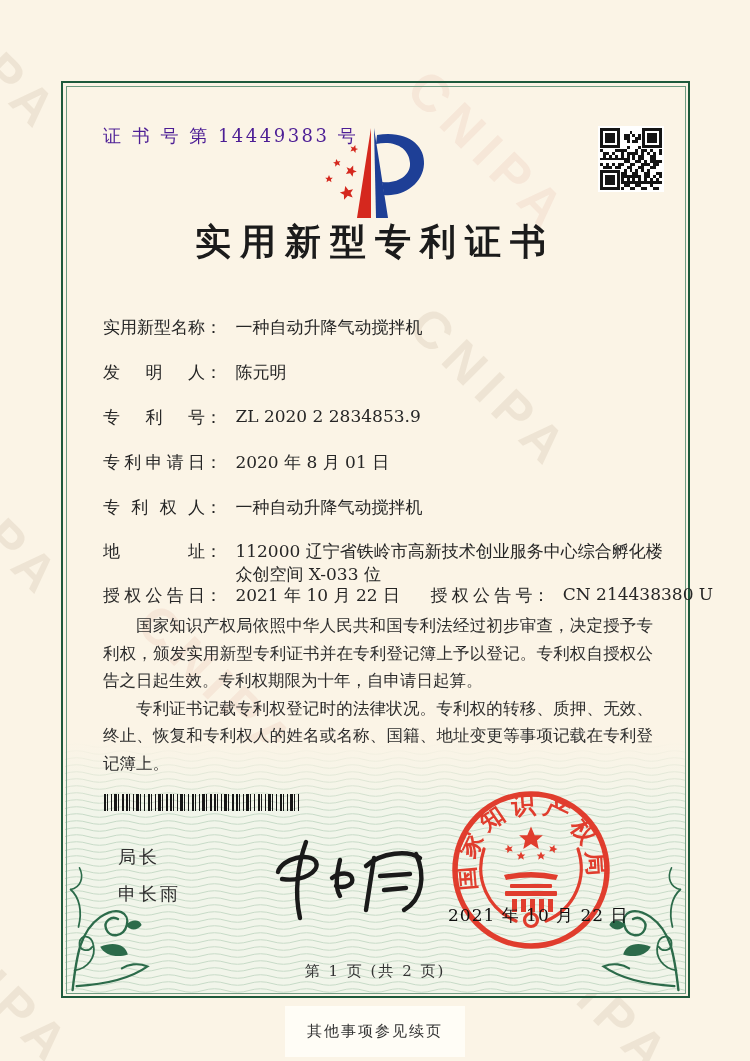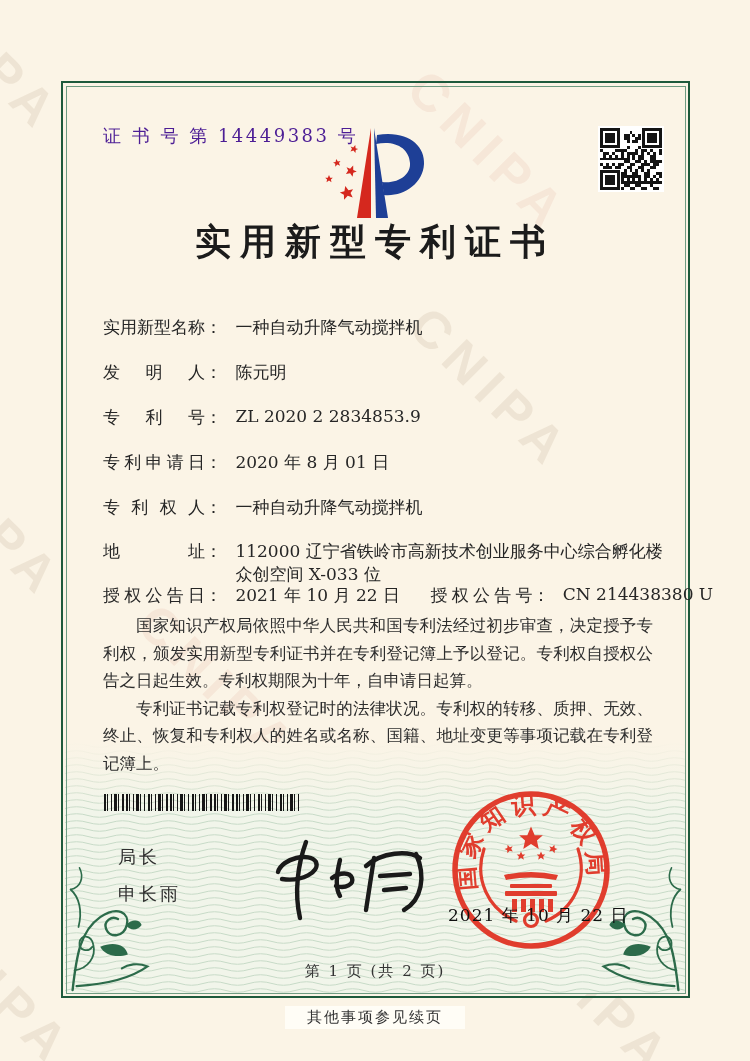--- a/index.html
+++ b/index.html
@@ -54,21 +54,21 @@
       font-size:18px;letter-spacing:3px;color:#2e2e2e;z-index:7;}
   .director-name{position:absolute;left:118px;top:882px;font-family:Liberation Serif, serif;
       font-size:18px;letter-spacing:3px;color:#2e2e2e;z-index:7;}
   .signature{position:absolute;left:262px;top:832px;width:180px;height:92px;z-index:7;}
   .seal{position:absolute;left:448px;top:787px;width:166px;height:166px;z-index:7;opacity:.93;}
   .seal-date{position:absolute;left:448px;top:904px;width:172px;text-align:center;font-size:17px;
       letter-spacing:1px;color:#101010;z-index:8;white-space:nowrap;}
   .page-num{position:absolute;left:0;right:0;top:962px;text-align:center;font-size:15px;
       letter-spacing:2px;color:#333;z-index:7;}
   .note{position:absolute;left:0;right:0;top:1006px;text-align:center;z-index:7;}
-  .note span{display:inline-block;background:#fffdf6;padding:2px 22px;font-size:15px;letter-spacing:2px;color:#333;}
+  .note span{display:inline-block;background:#fffdf6;padding:16px 22px;font-size:15px;letter-spacing:2px;color:#333;}
 </style>
 </head>
 <body>
 
 <div class="page">
 
   <div class="wm" style="left:-70px;top:-42px">CNIPA</div>
   <div class="wm pink" style="left:438px;top:58px">CNIPA</div>
   <div class="wm" style="left:440px;top:295px">CNIPA</div>
   <div class="wm" style="left:-68px;top:424px">CNIPA</div>

